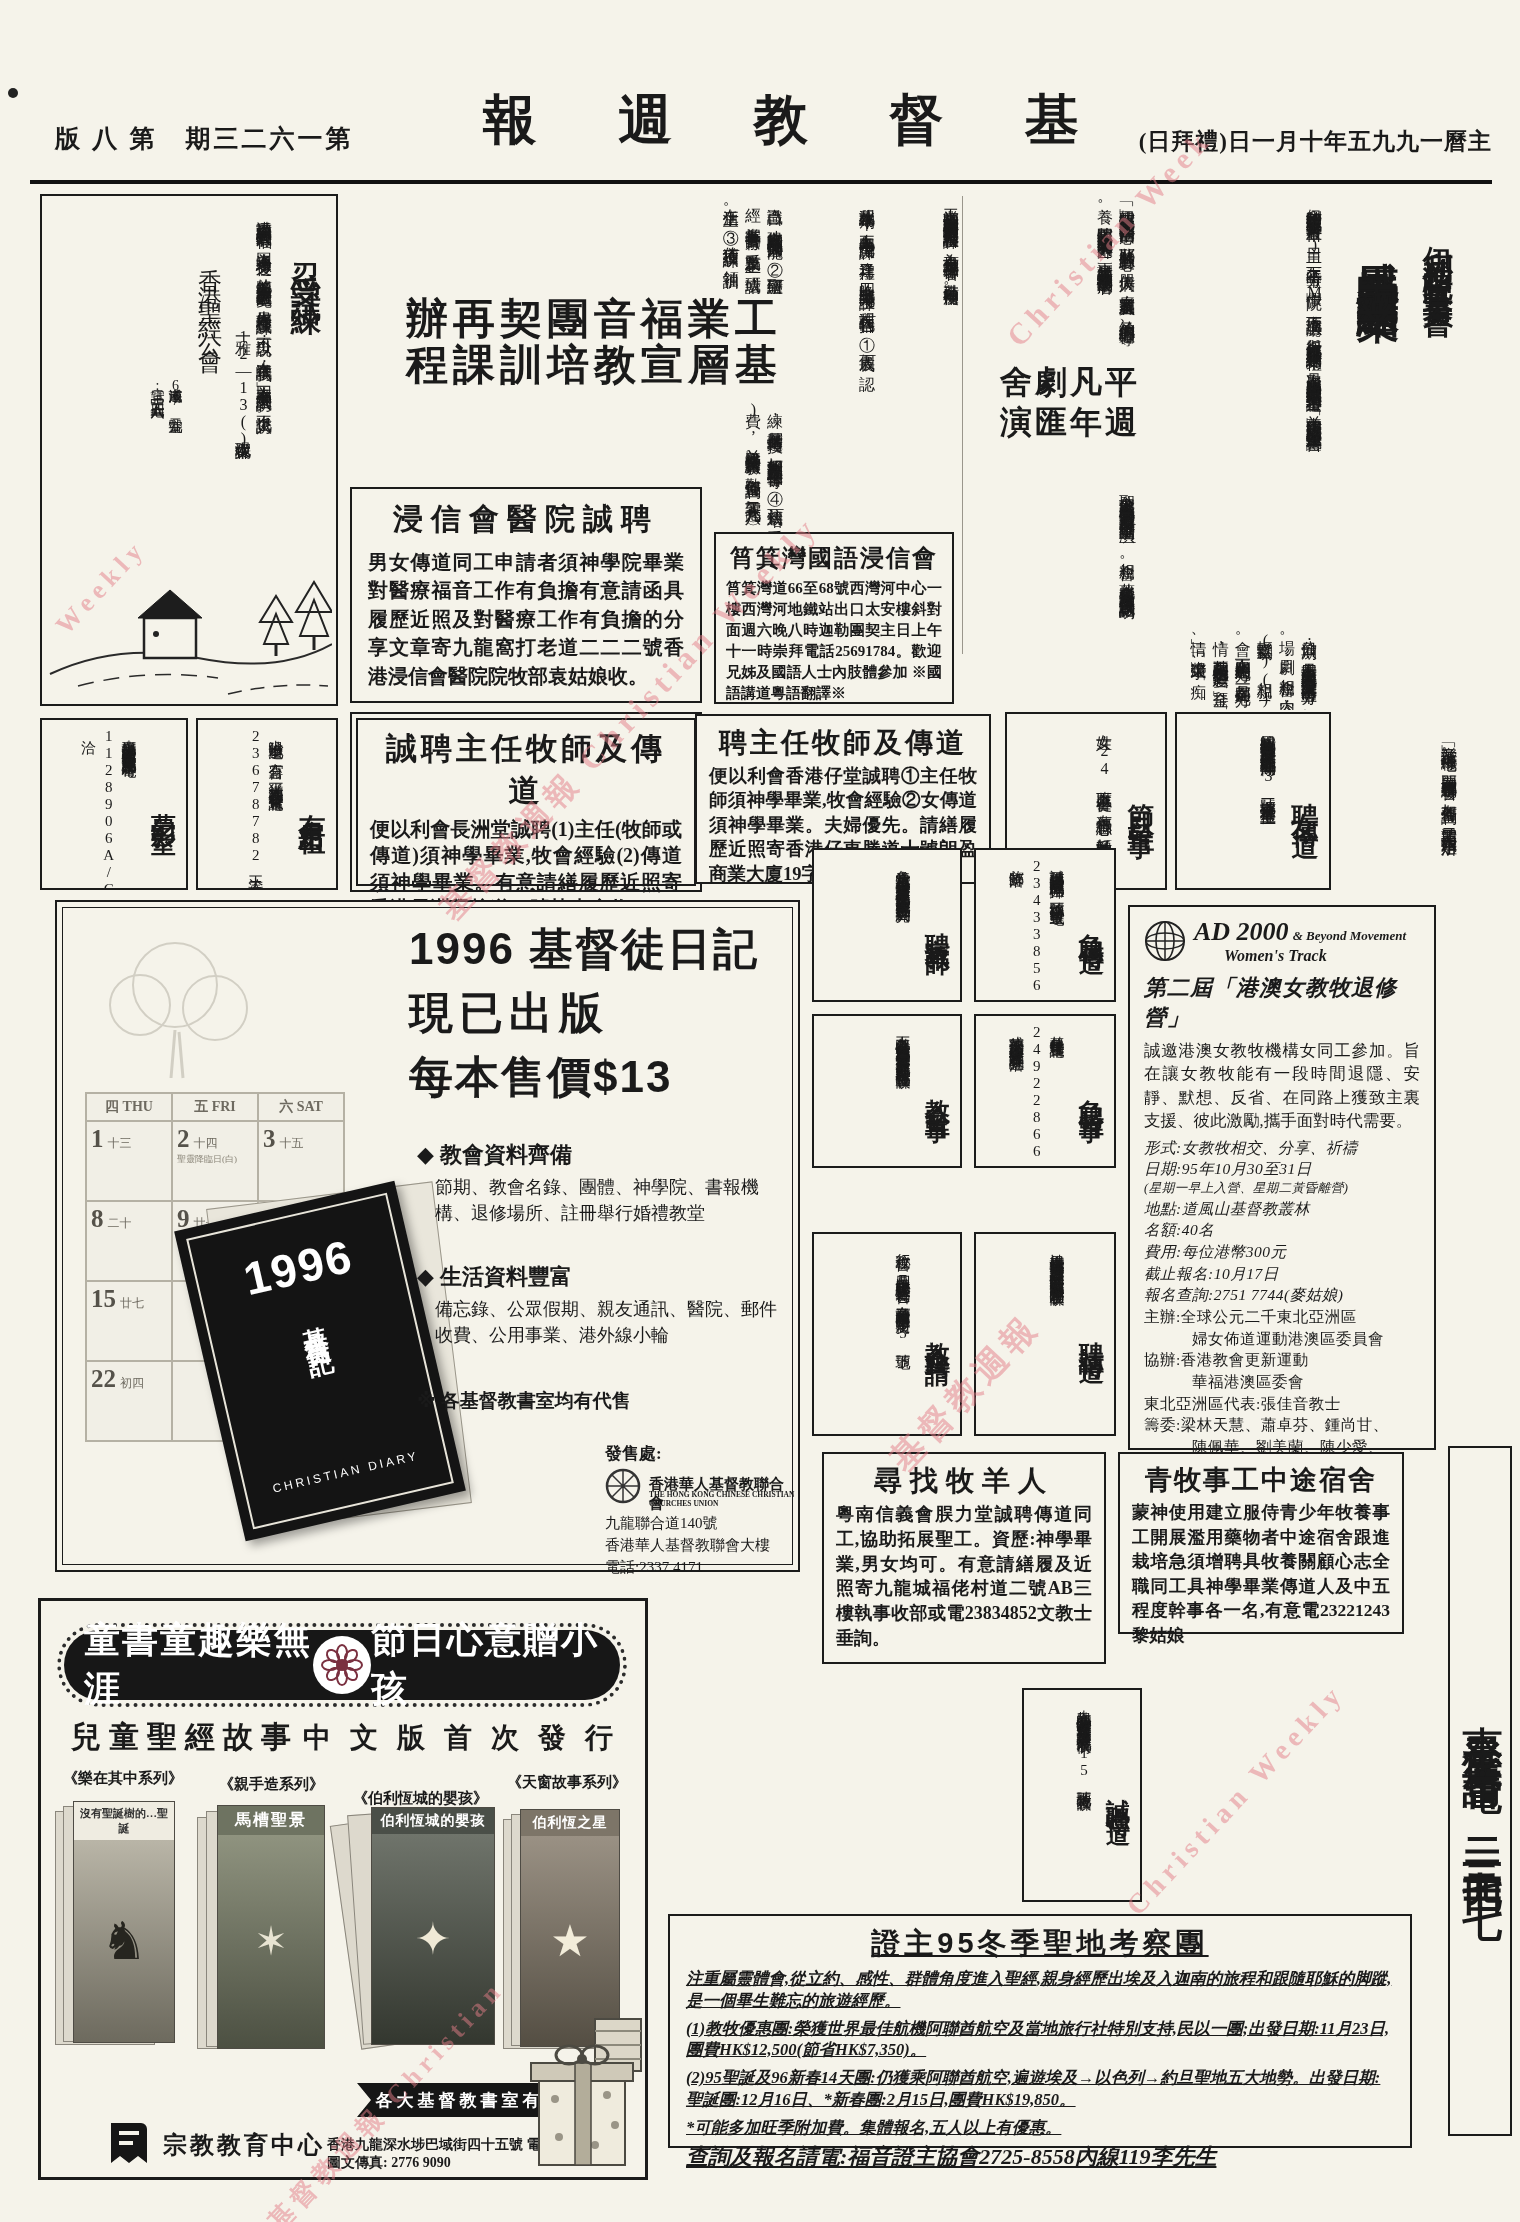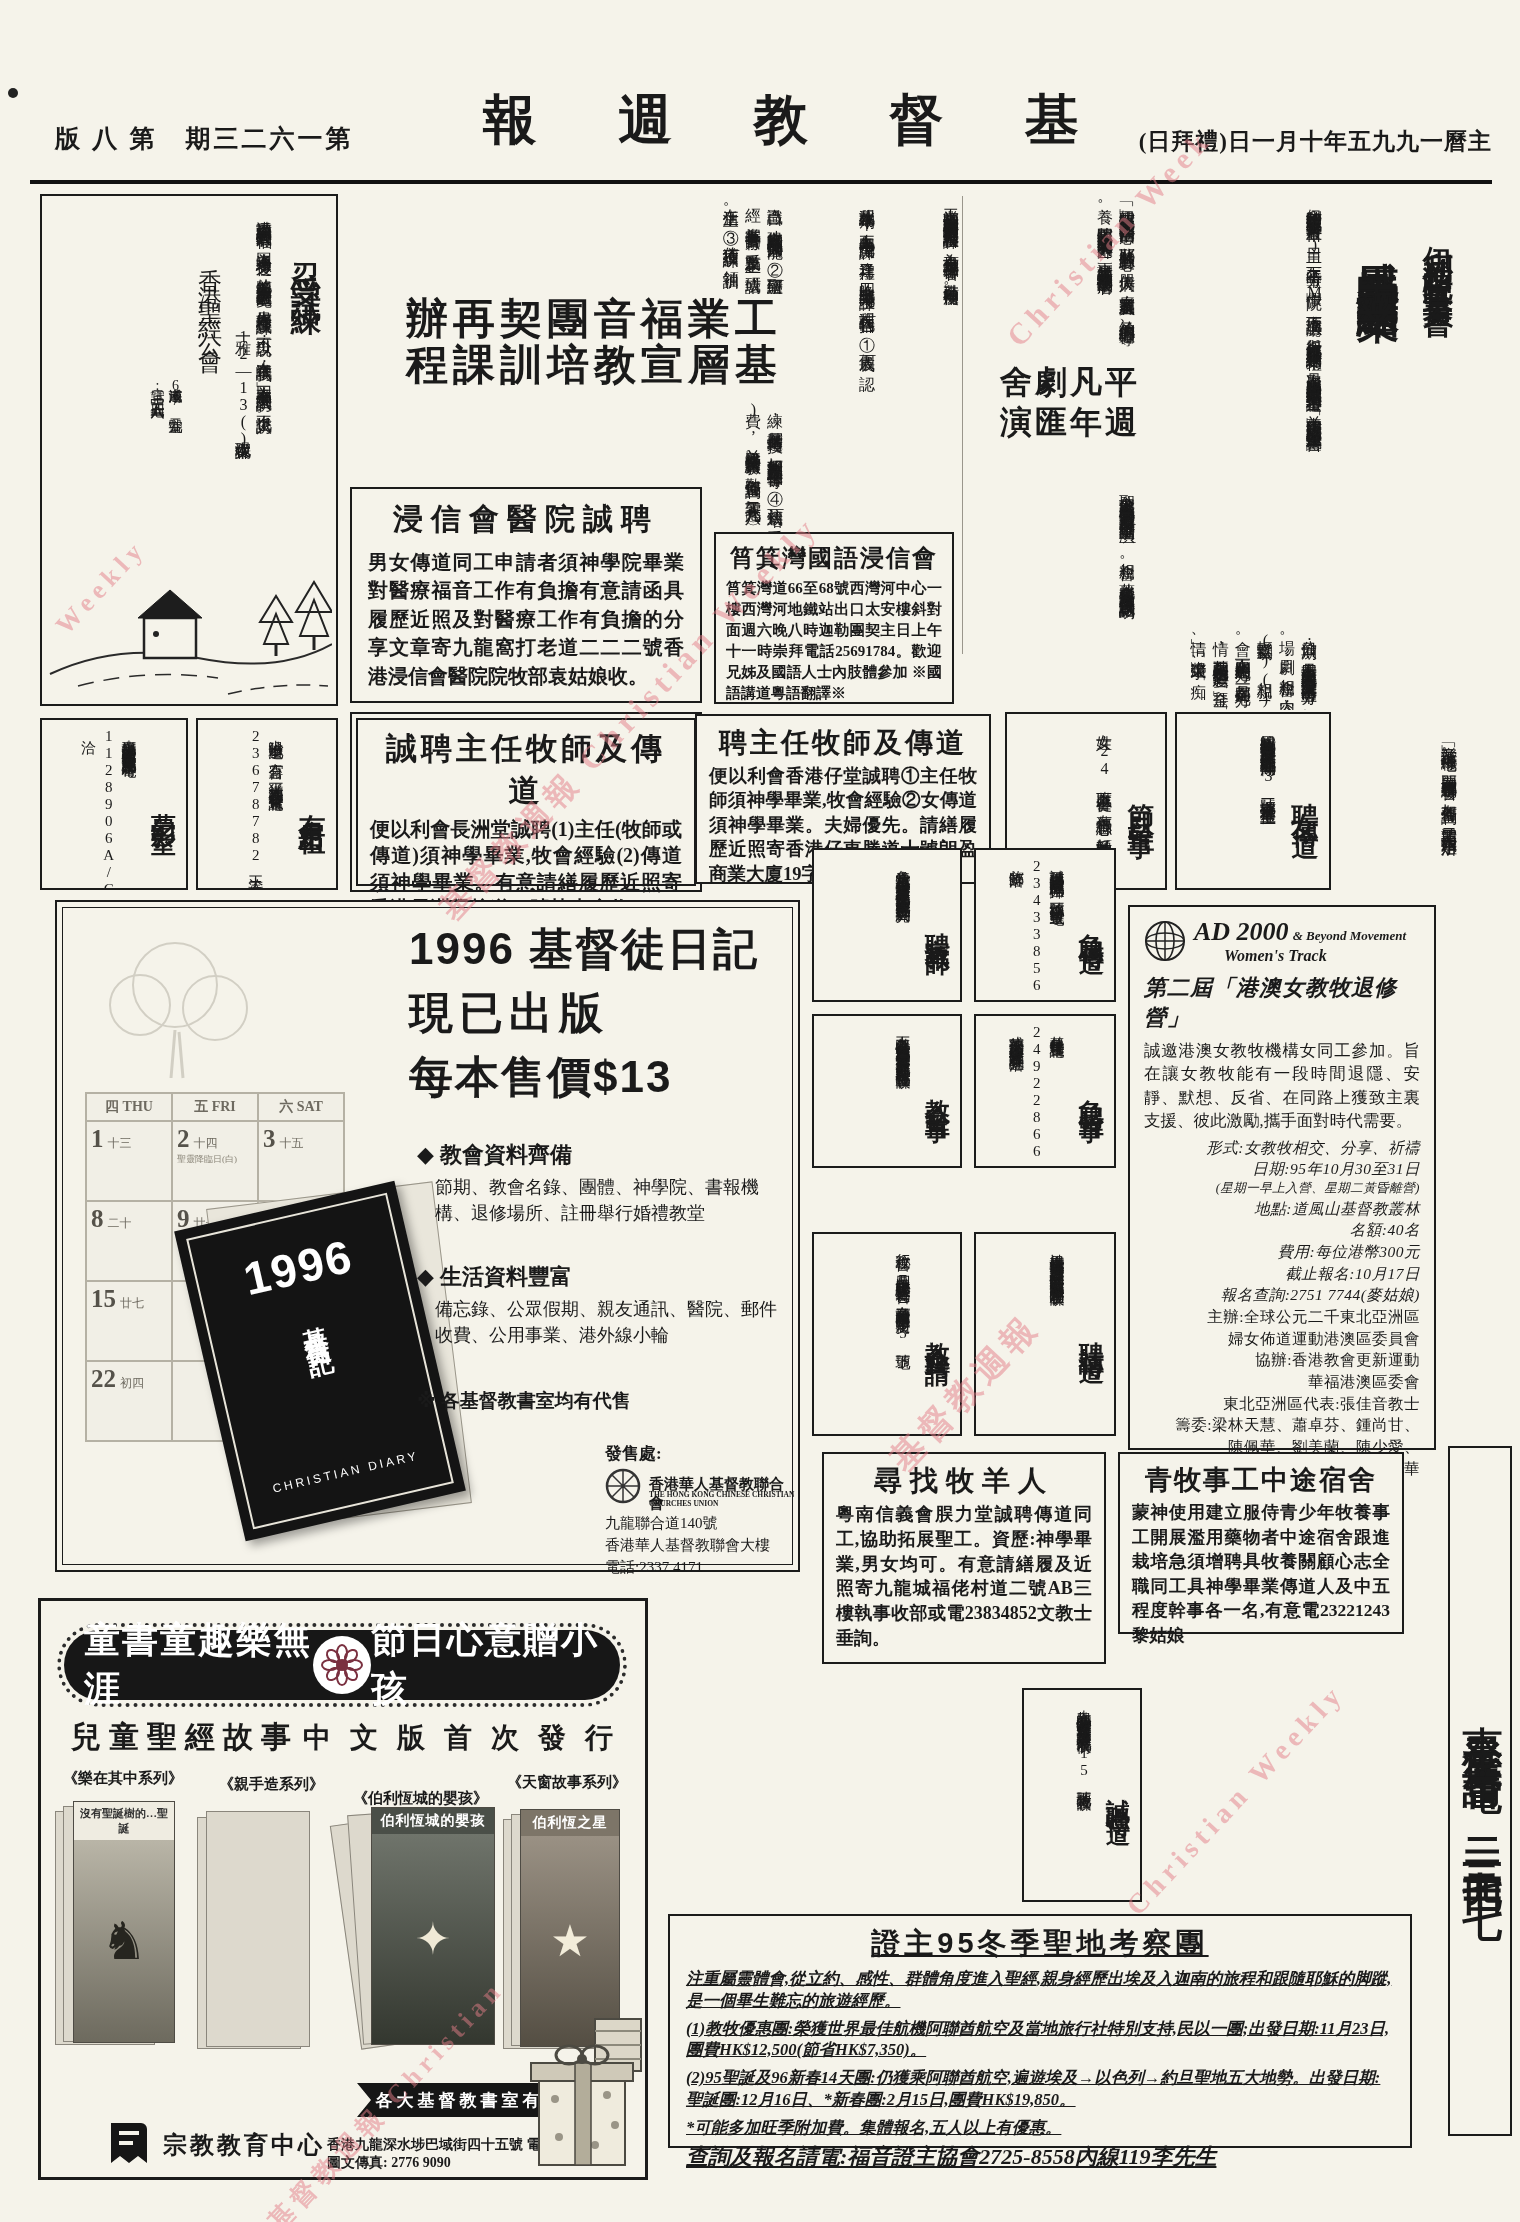--- a/index.html
+++ b/index.html
@@ -245,21 +245,21 @@
         <line x1="2" y1="21" x2="40" y2="21" stroke="#222" stroke-width="1.5"></line>
       </svg>
       <div>
         <span class="kai" style="font-size:26px;font-weight:bold;">AD 2000</span>
         <span class="kai" style="font-size:13px;font-weight:bold;">&amp; Beyond Movement</span>
         <div class="kai" style="font-size:16px;font-weight:bold;margin-left:30px;">Women's Track</div>
       </div>
     </div>
     <div class="kai" style="font-size:22px;font-weight:bold;letter-spacing:1px;margin:8px 0 6px;">第二屆「港澳女教牧退修營」</div>
     <div style="font-size:16.5px;line-height:1.42;text-align:justify;">誠邀港澳女教牧機構女同工參加。旨在讓女教牧能有一段時間退隱、安靜、默想、反省、在同路上獲致主裏支援、彼此激勵,攜手面對時代需要。</div>
-    <div style="margin-top:4px;text-align:right;">
+    <div style="margin-top:4px;">
       <div class="ad2000-line">形式:女教牧相交、分享、祈禱</div>
       <div class="ad2000-line">日期:95年10月30至31日</div>
       <div class="ad2000-line" style="font-size:12.5px;">(星期一早上入營、星期二黃昏離營)</div>
       <div class="ad2000-line">地點:道風山基督教叢林</div>
       <div class="ad2000-line">名額:40名</div>
       <div class="ad2000-line">費用:每位港幣300元</div>
       <div class="ad2000-line">截止報名:10月17日</div>
       <div class="ad2000-line">報名查詢:2751 7744(麥姑娘)</div>
       <div class="ad2000-line" style="font-style:normal;">主辦:全球公元二千東北亞洲區</div>
       <div class="ad2000-line" style="font-style:normal;">　　　婦女佈道運動港澳區委員會</div>
@@ -336,20 +336,24 @@
       <div class="gback" style="left:0;top:10px;width:98px;height:232px;"></div>
       <div class="gback" style="left:8px;top:5px;width:98px;height:234px;"></div>
       <div class="gfront" style="left:18px;top:0;width:100px;height:240px;background:#efece1;">
         <span class="gcap" style="color:#333;">沒有聖誕樹的…聖誕</span>
         <div style="flex:1;background:linear-gradient(#b9b5a7,#6d6a5e);display:flex;align-items:center;justify-content:center;font-size:52px;color:#26251f;">♞</div>
       </div>
     </div>
     <div class="abs" style="left:156px;top:204px;width:136px;height:252px;">
       <div class="gback" style="left:0;top:12px;width:102px;height:230px;"></div>
       <div class="gback" style="left:9px;top:6px;width:102px;height:234px;"></div>
+      <div class="gfront" style="left:20px;top:0;width:106px;height:242px;background:#6e7361;">
+        <span class="gcap" style="color:#fff;font-size:16px;letter-spacing:2px;">馬槽聖景</span>
+        <div style="flex:1;background:linear-gradient(#8f937f,#4c5042);display:flex;align-items:center;justify-content:center;font-size:40px;color:#e8e4d2;">✶</div>
+      </div>
     </div>
     <div class="abs" style="left:300px;top:196px;width:160px;height:262px;">
       <div class="gback" style="left:4px;top:20px;width:110px;height:224px;transform:rotate(-8deg);"></div>
       <div class="gback" style="left:14px;top:14px;width:112px;height:228px;transform:rotate(-4deg);"></div>
       <div class="gfront" style="left:30px;top:10px;width:122px;height:236px;background:#4a4f48;">
         <span class="gcap" style="color:#fff;font-size:14px;letter-spacing:1px;">伯利恆城的嬰孩</span>
         <div style="flex:1;background:linear-gradient(#6f746b,#33372f);display:flex;align-items:center;justify-content:center;font-size:44px;color:#efe9d6;">✦</div>
       </div>
     </div>
     <div class="abs" style="left:462px;top:208px;width:130px;height:248px;">

